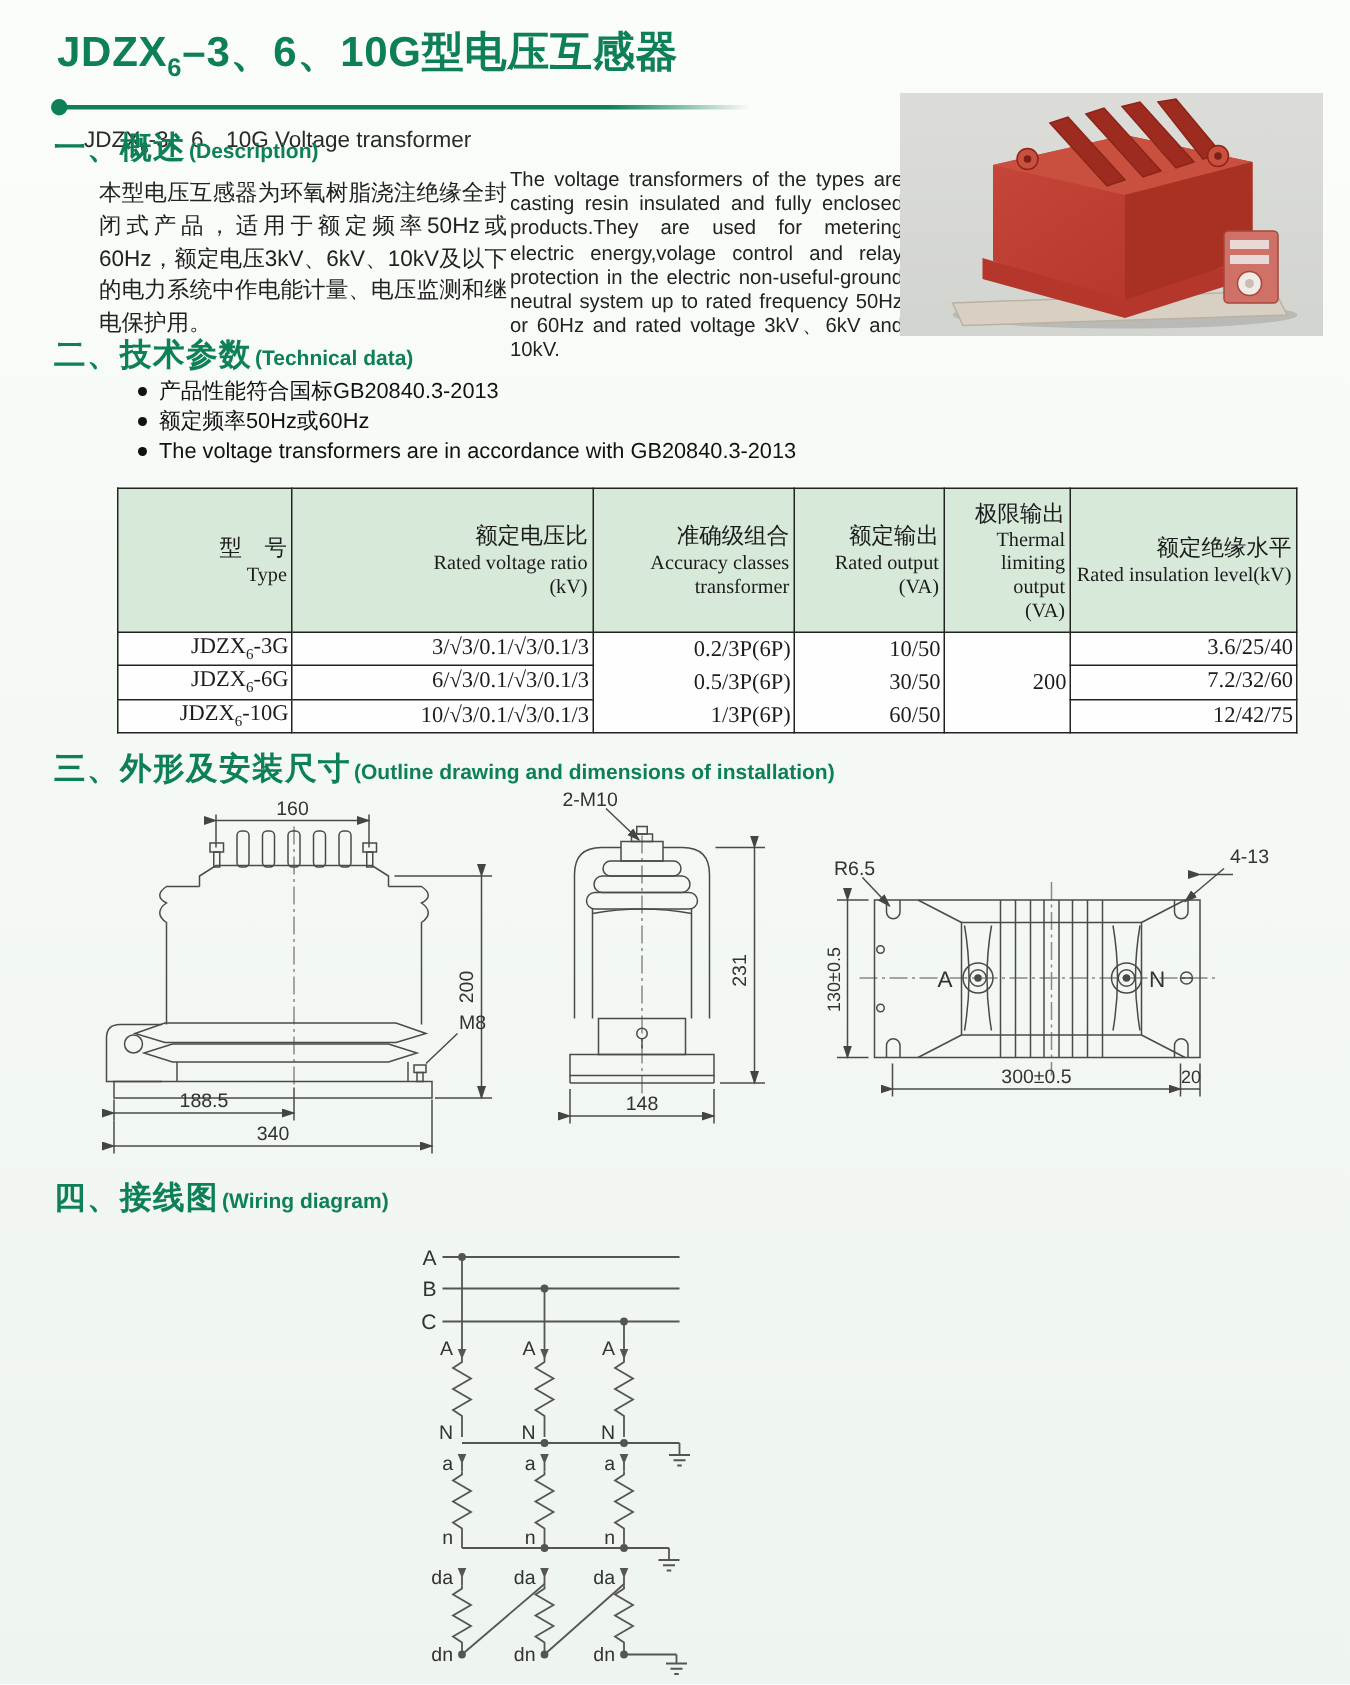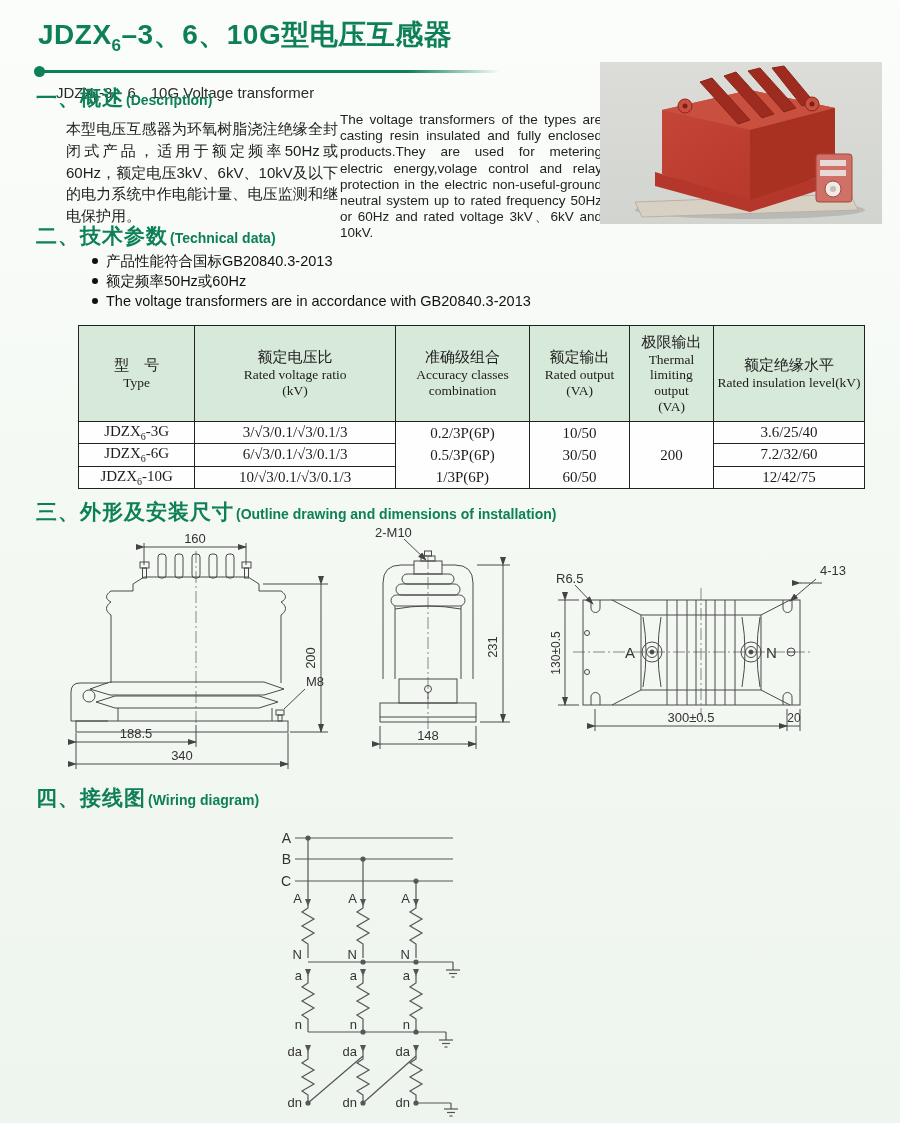--- a/index.html
+++ b/index.html
@@ -33,21 +33,21 @@
   .desc-en { position:absolute; left:340px; top:112px; width:262px; font-size:13.5px;
              line-height:1.2; text-align:justify; color:#222; }
   .photo-wrap { position:absolute; left:600px; top:62px; width:282px; height:162px; }
   
   .bullets { position:absolute; left:92px; top:251px; }
   .bullet { display:flex; align-items:flex-start; font-size:14.5px; line-height:1.38; color:#111; }
   .bullet .dot { width:6px; height:6px; border-radius:50%; background:#111; margin:7px 8px 0 0; flex:0 0 auto; }
   
   .spec-table { position:absolute; left:78px; top:325px; width:787px;
                 border-collapse:collapse; font-family:"Liberation Serif", serif; }
-  .spec-table th, .spec-table td { border:1.5px solid #222; text-align:center; vertical-align:middle; }
+  .spec-table th, .spec-table td { border:1.5px solid #222; text-align:right; vertical-align:middle; }
   .spec-table thead th { background:#d7e9d9; height:96px; font-weight:normal; padding:2px 3px; }
   .spec-table .h-zh { font-size:15px; }
   .spec-table .h-en { font-size:13.5px; line-height:1.15; }
   .spec-table tbody td { font-size:15px; height:22px; background:#fdfefd; padding:0 2px; }
   .spec-table td sub { font-size:10px; }
   .mcell div { line-height:22px; }
   
   .drawing { position:absolute; }
   svg text { font-family:"Liberation Sans", sans-serif; fill:#333; }
 </style>
@@ -137,21 +137,21 @@
             <div class="h-zh">型　号</div>
             <div class="h-en">Type</div>
           </th>
         <th>
             <div class="h-zh">额定电压比</div>
             <div class="h-en">Rated voltage ratio</div>
             <div class="h-en">(kV)</div>
           </th>
         <th>
             <div class="h-zh">准确级组合</div>
-            <div class="h-en">Accuracy classes combination</div>
+            <div class="h-en">Accuracy classes transformer</div>
           </th>
         <th>
             <div class="h-zh">额定输出</div>
             <div class="h-en">Rated output</div>
             <div class="h-en">(VA)</div>
           </th>
         <th>
             <div class="h-zh">极限输出</div>
             <div class="h-en">Thermal limiting output</div>
             <div class="h-en">(VA)</div>

